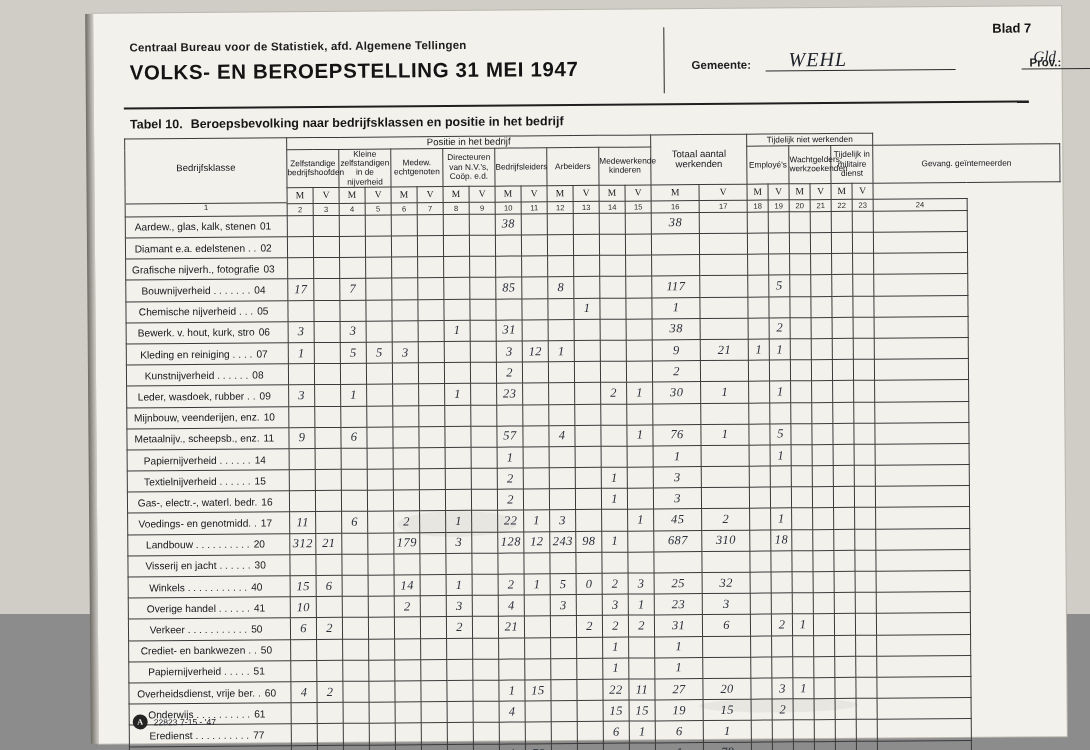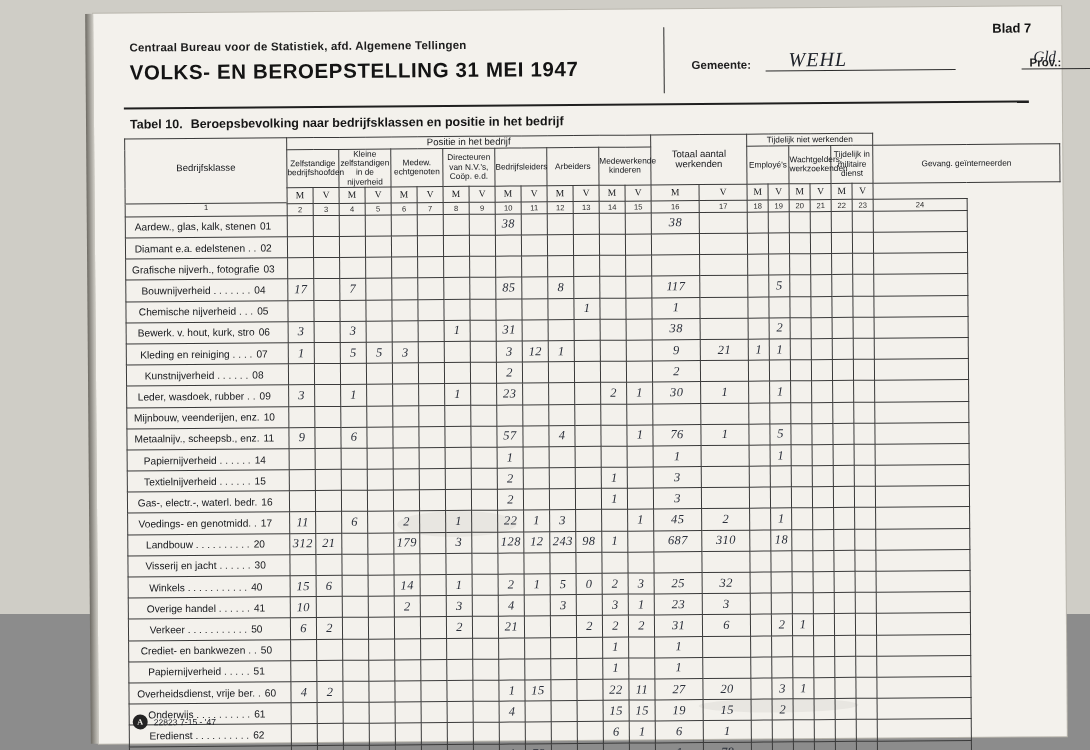--- a/index.html
+++ b/index.html
@@ -974,21 +974,21 @@
               <td class="val thick-right">15</td>
               <td class="val"></td>
               <td class="val">2</td>
               <td class="val"></td>
               <td class="val"></td>
               <td class="val"></td>
               <td class="val"></td>
               <td class="val"></td>
             </tr>
             <tr class="datarow">
-              <td class="rowlabel"><span>Eredienst . . . . . . . . . .</span><span class="code">62</span></td>
+              <td class="rowlabel"><span>Eredienst . . . . . . . . . .</span><span class="code">77</span></td>
               <td class="val"></td>
               <td class="val"></td>
               <td class="val"></td>
               <td class="val"></td>
               <td class="val"></td>
               <td class="val"></td>
               <td class="val"></td>
               <td class="val"></td>
               <td class="val"></td>
               <td class="val"></td>

